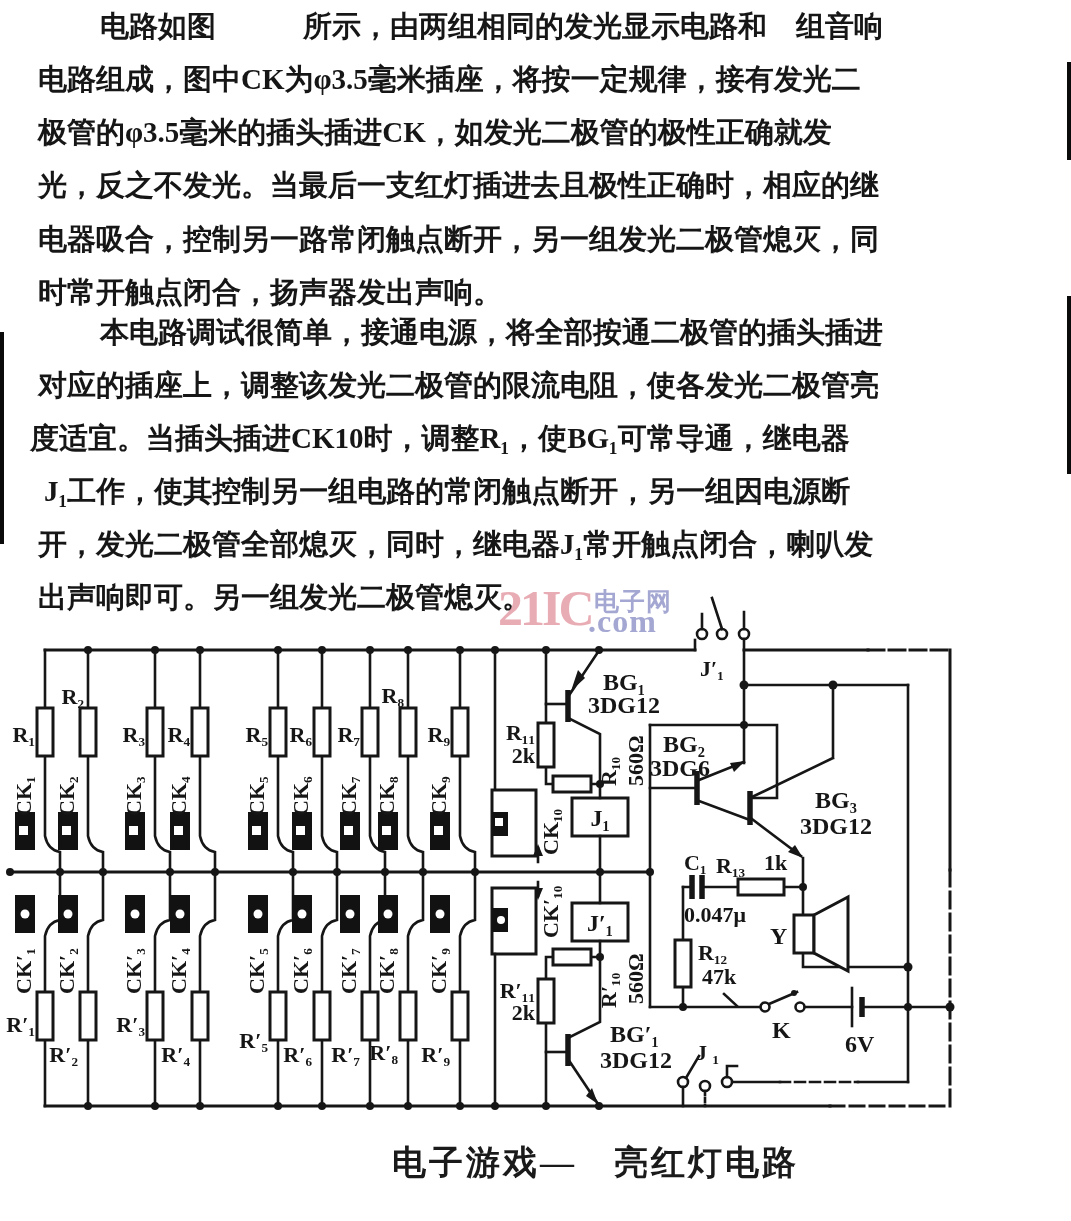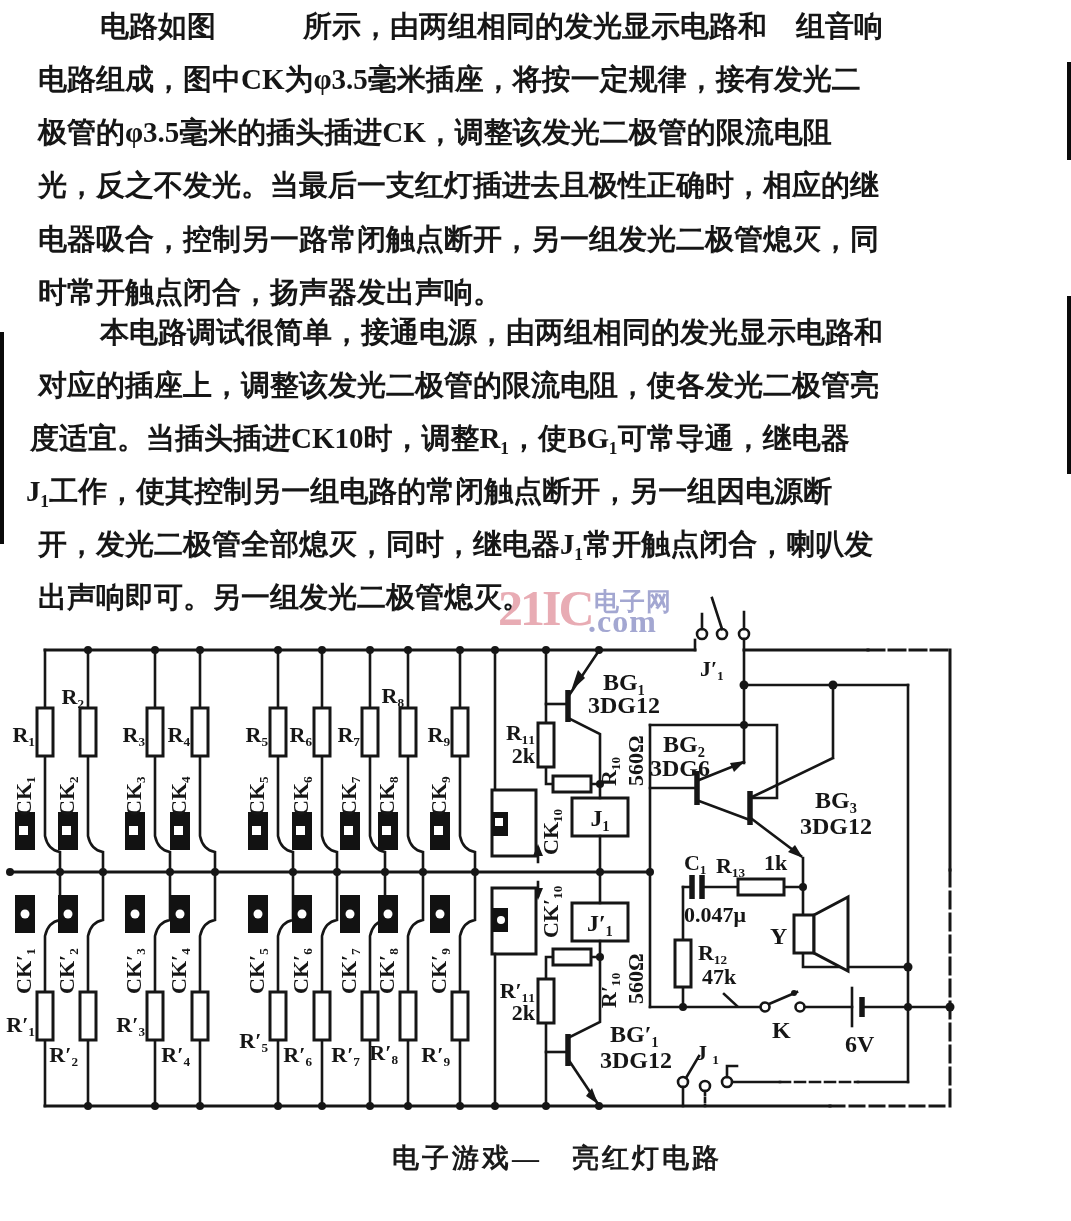--- a/index.html
+++ b/index.html
@@ -1,20 +1,20 @@
 <!DOCTYPE html>
 <html><head>
 <meta charset="utf-8">
 <style>
   html,body{margin:0;padding:0;background:#e9e9e9;}
   #page{position:relative;width:1071px;height:1221px;background:#ffffff;overflow:hidden;
         font-family:"Liberation Serif","DejaVu Serif",serif;}
   .tline{position:absolute;white-space:nowrap;font-size:29px;font-weight:600;color:#161616;
          letter-spacing:0px;line-height:1;}
-  .caption{position:absolute;left:392px;top:1140px;font-size:27px;font-weight:600;color:#1a1a1a;
+  .caption{position:absolute;left:392px;top:1140px;font-size:34px;font-weight:600;color:#1a1a1a;
            letter-spacing:3px;white-space:nowrap;}
   
   #wm{position:absolute;left:476px;top:583px;width:220px;height:70px;opacity:.82;}
   #wm .brand{position:absolute;left:0;top:0;font-size:50px;line-height:1;font-weight:bold;
              color:#e49aa4;letter-spacing:-3px;margin-left:22px;}
   #wm .cn{position:absolute;left:118px;top:2px;font-size:25px;font-weight:bold;color:#9094c8;letter-spacing:1px;}
   #wm .suffix{position:absolute;left:112px;top:20px;font-size:32px;font-weight:bold;
               color:#9094c8;letter-spacing:1px;}
   
   svg{position:absolute;left:0;top:0;}
@@ -33,31 +33,31 @@
   .edge{fill:#0a0a0a;}
 </style>
 </head>
 <body>
 
 <div id="page">
 
   <div>
     <div class="tline" style="left:100px;top:12px">电路如图　　　所示，由两组相同的发光显示电路和　组音响</div>
     <div class="tline" style="left:38px;top:65px">电路组成，图中CK为φ3.5毫米插座，将按一定规律，接有发光二</div>
-    <div class="tline" style="left:38px;top:118px">极管的φ3.5毫米的插头插进CK，调整该发光二极管的限流电阻</div>
+    <div class="tline" style="left:38px;top:118px">极管的φ3.5毫米的插头插进CK，如发光二极管的极性正确就发</div>
     <div class="tline" style="left:38px;top:171px">光，反之不发光。当最后一支红灯插进去且极性正确时，相应的继</div>
     <div class="tline" style="left:38px;top:225px">电器吸合，控制另一路常闭触点断开，另一组发光二极管熄灭，同</div>
     <div class="tline" style="left:38px;top:278px">时常开触点闭合，扬声器发出声响。</div>
   </div>
 
   <div>
-    <div class="tline" style="left:100px;top:318px">本电路调试很简单，接通电源，由两组相同的发光显示电路和</div>
+    <div class="tline" style="left:100px;top:318px">本电路调试很简单，接通电源，将全部按通二极管的插头插进</div>
     <div class="tline" style="left:38px;top:371px">对应的插座上，调整该发光二极管的限流电阻，使各发光二极管亮</div>
     <div class="tline" style="left:30px;top:424px">度适宜。当插头插进CK10时，调整R₁，使BG₁可常导通，继电器</div>
-    <div class="tline" style="left:26px;top:477px">J₁工作，使其控制另一组电路的常闭触点断开，另一组因电源断</div>
+    <div class="tline" style="left:44px;top:477px">J₁工作，使其控制另一组电路的常闭触点断开，另一组因电源断</div>
     <div class="tline" style="left:38px;top:530px">开，发光二极管全部熄灭，同时，继电器J₁常开触点闭合，喇叭发</div>
     <div class="tline" style="left:38px;top:583px">出声响即可。另一组发光二极管熄灭。</div>
   </div>
 
   <div id="wm">
     <span class="brand">21IC</span>
     <span class="cn">电子网</span>
     <span class="suffix">.com</span>
   </div>
 

